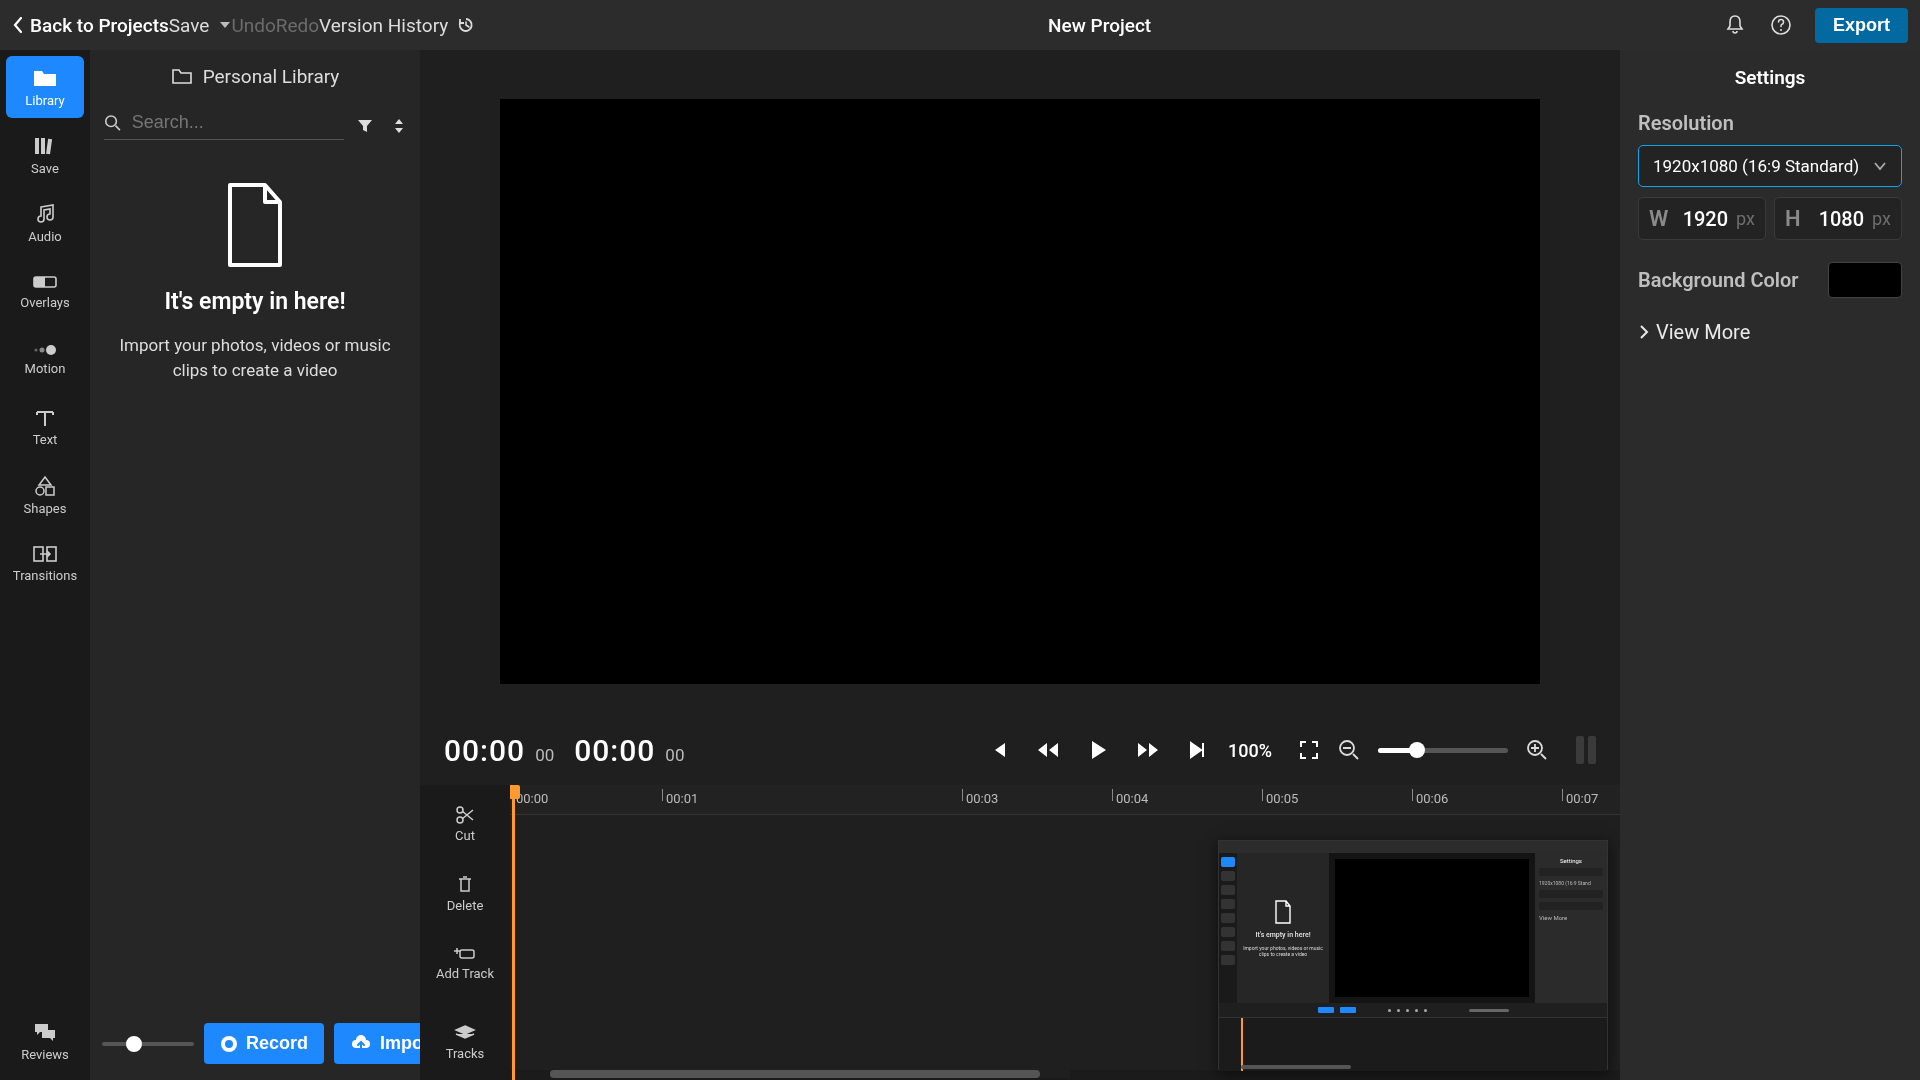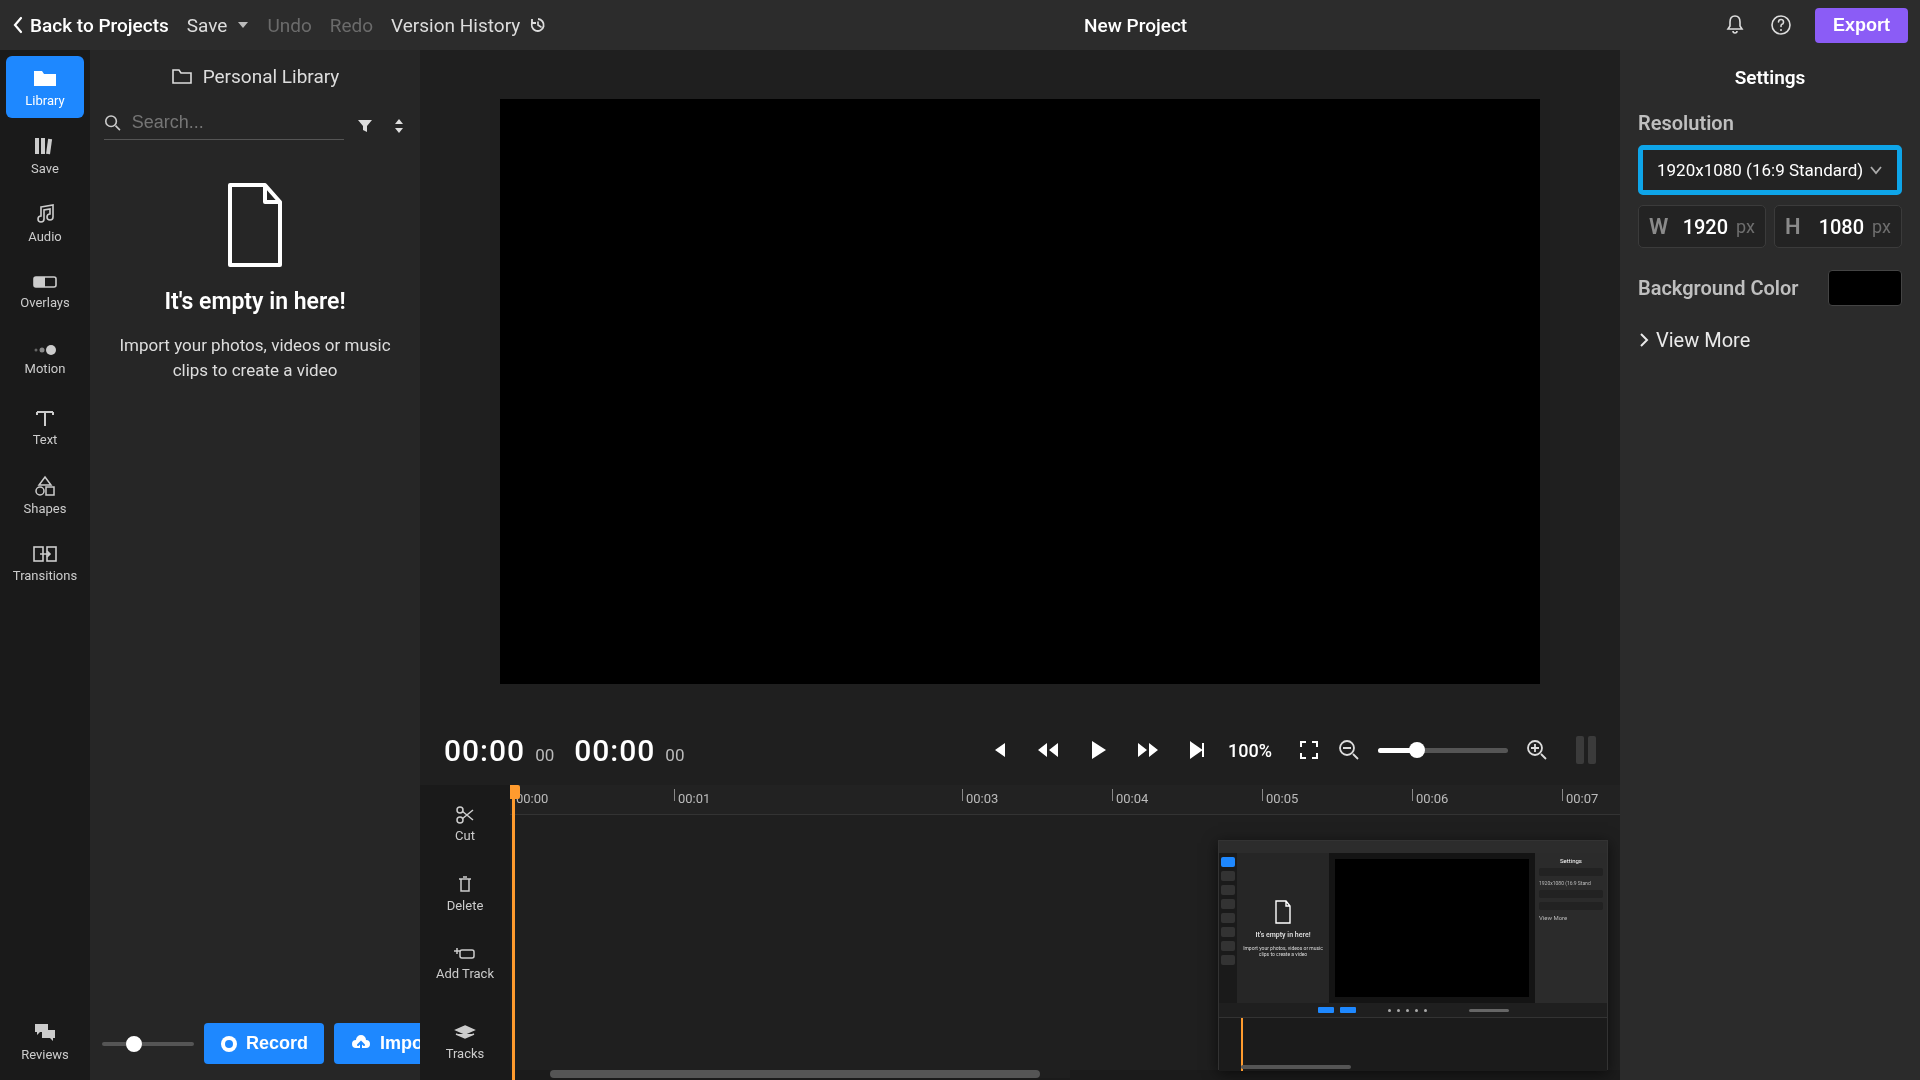--- a/index.html
+++ b/index.html
@@ -1,30 +1,30 @@
 <!DOCTYPE html>
 <html><head>
 <meta charset="utf-8">
 <style>
   * { box-sizing: border-box; margin: 0; padding: 0; }
   html, body { width: 1920px; height: 1080px; overflow: hidden; font-family: -apple-system, BlinkMacSystemFont, "Segoe UI", Roboto, Arial, sans-serif; background: #1a1a1a; color: #e5e5e5; }
   svg { display: block; }
 
   
   .topbar { height: 50px; background: #2c2c2c; display: flex; align-items: center; padding: 0 12px; justify-content: space-between; }
-  .topbar-left { display: flex; align-items: flex-start; gap: 18px; }
+  .topbar-left { display: flex; align-items: flex-start; }
   .back-link { display: flex; align-items: center; gap: 6px; color: #fff; font-size: 19px; cursor: pointer; font-weight:500;}
   .save-wrap { display: flex; align-items: center; gap: 10px; color:#ddd;}
   .save-label { font-size: 19px; color:#ddd; cursor:pointer;}
   .undo, .redo { font-size: 19px; color: #6b6b6b; cursor: pointer; }
   .vhist { display:flex; align-items:center; gap:8px; font-size:19px; color:#ddd; cursor:pointer;}
   .topbar-center { font-size:19px; color:#fff; font-weight:500;}
   .topbar-right { display:flex; align-items:center; gap:22px; }
   .icon-btn { cursor:pointer; color:#ddd; }
-  .export-btn { background:#8b5cf6; color:#fff; border:none; border-radius:4px; padding:7px 18px; font-size:18px; font-weight:600; cursor:pointer;}
+  .export-btn { background:#0369a1; color:#fff; border:none; border-radius:4px; padding:7px 18px; font-size:18px; font-weight:600; cursor:pointer;}
 
   
   .main { display:flex; height: calc(100% - 50px); }
   .leftbar { width:90px; background:#1a1a1a; display:flex; flex-direction:column; align-items:center; padding-top:6px; gap:6px;}
   .left-item { width:78px; height:62px; display:flex; flex-direction:column; align-items:center; justify-content:center; gap:4px; font-size:13px; color:#ccc; border-radius:6px; cursor:pointer;}
   .left-item.active { background:#1e88ff; color:#fff;}
   .left-item .lbl { font-size:13px;}
   .leftbar .spacer { flex:1;}
 
   
@@ -58,21 +58,21 @@
   .zoom-slider .fill { position:absolute; left:0; top:0; height:100%; width:30%; background:#fff; border-radius:3px;}
   .zoom-slider .thumb { position:absolute; left:30%; top:50%; transform:translate(-50%,-50%); width:16px; height:16px; background:#fff; border-radius:50%;}
   .two-bars { display:flex; gap:4px; margin-left:10px;}
   .two-bars div { width:8px; height:28px; background:#3b3b3b; border-radius:2px;}
 
   
   .settings-panel { width:300px; background:#2b2b2b; padding:16px 18px; display:flex; flex-direction:column; gap:22px;}
   .settings-title { text-align:center; font-size:19px; font-weight:600; color:#fff;}
   .set-group { display:flex; flex-direction:column; gap:10px;}
   .set-label { font-size:20px; color:#bfbfbf; font-weight:600;}
-  .selectbox { background:#232323; border:5px solid #0ea5e9; border-radius:5px; padding:10px 14px; font-size:17px; display:flex; justify-content:space-between; align-items:center; color:#fff; cursor:pointer;}
+  .selectbox { background:#232323; border:1px solid #0ea5e9; border-radius:5px; padding:10px 14px; font-size:17px; display:flex; justify-content:space-between; align-items:center; color:#fff; cursor:pointer;}
   .wh-row { display:flex; gap:8px;}
   .wh-box { flex:1; background:#232323; border:1px solid #3b3b3b; border-radius:5px; display:flex; align-items:center; padding:8px 10px; gap:8px;}
   .wh-letter { color:#8a8a8a; font-size:22px; font-weight:600;}
   .wh-val { flex:1; text-align:right; font-size:20px; color:#fff; font-weight:500;}
   .wh-unit { color:#6e6e6e; font-size:18px;}
   .bg-row { display:flex; justify-content:space-between; align-items:center;}
   .color-swatch { width:74px; height:36px; background:#000; border:1px solid #444; border-radius:4px;}
   .viewmore { display:flex; align-items:center; gap:6px; font-size:20px; color:#eaeaea; cursor:pointer;}
 
   
@@ -378,21 +378,21 @@
         <div class="tl-btn" style="margin-bottom:8px;">
           <svg width="22" height="18" viewBox="0 0 22 18">
               <path d="M11 2 L20 6 L11 10 L2 6 Z M2 10 L11 14 L20 10" stroke="#ccc" stroke-width="1.5" fill="#ccc"></path>
             </svg>
           <span>Tracks</span>
         </div>
       </div>
       <div class="tl-content">
         <div class="ruler" id="ruler">
             <div class="tick" style="left: 6px;">00:00</div>
-            <div class="tick" style="left: 168px;">00:01</div>
+            <div class="tick" style="left: 156px;">00:01</div>
             <div class="tick" style="left: 306px; margin-top: 30px;">00:02</div>
             <div class="tick" style="left: 456px;">00:03</div>
             <div class="tick" style="left: 606px;">00:04</div>
             <div class="tick" style="left: 756px;">00:05</div>
             <div class="tick" style="left: 906px;">00:06</div>
             <div class="tick" style="left: 1056px;">00:07</div>
           </div>
         <div class="playhead"></div>
         <div class="tracks-area"></div>
         <div class="hscroll">

